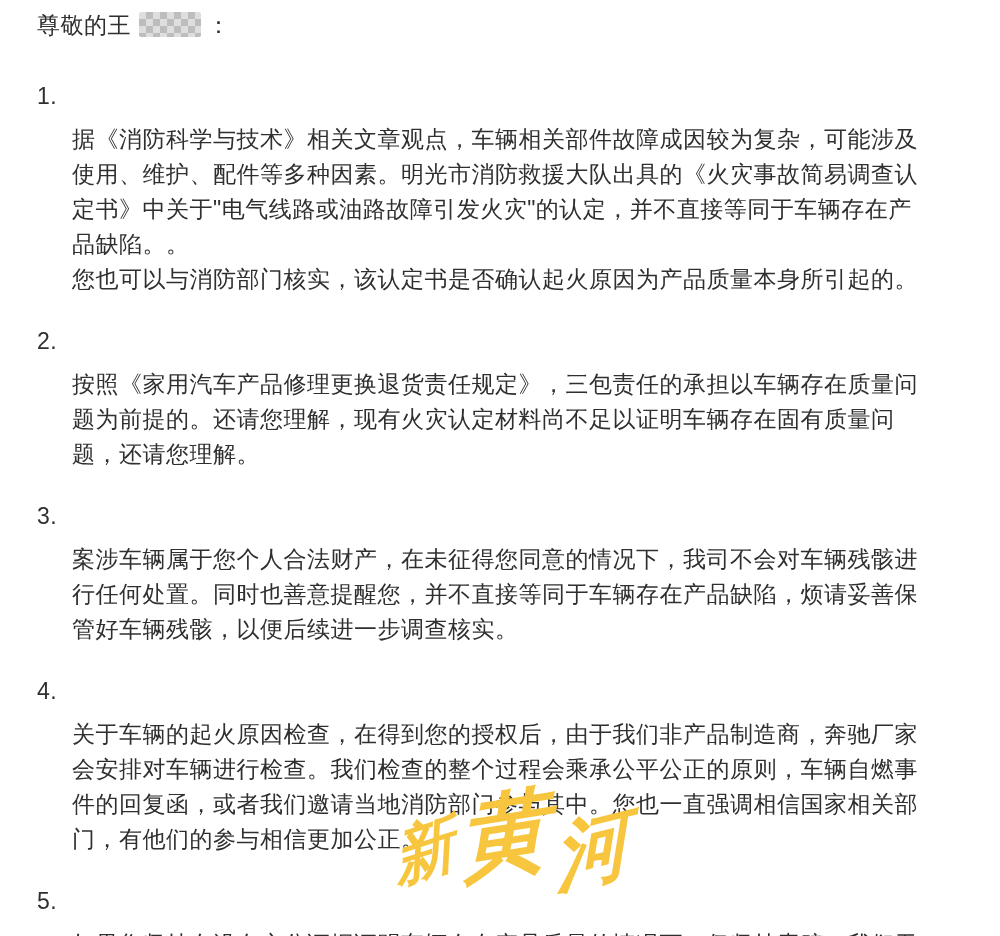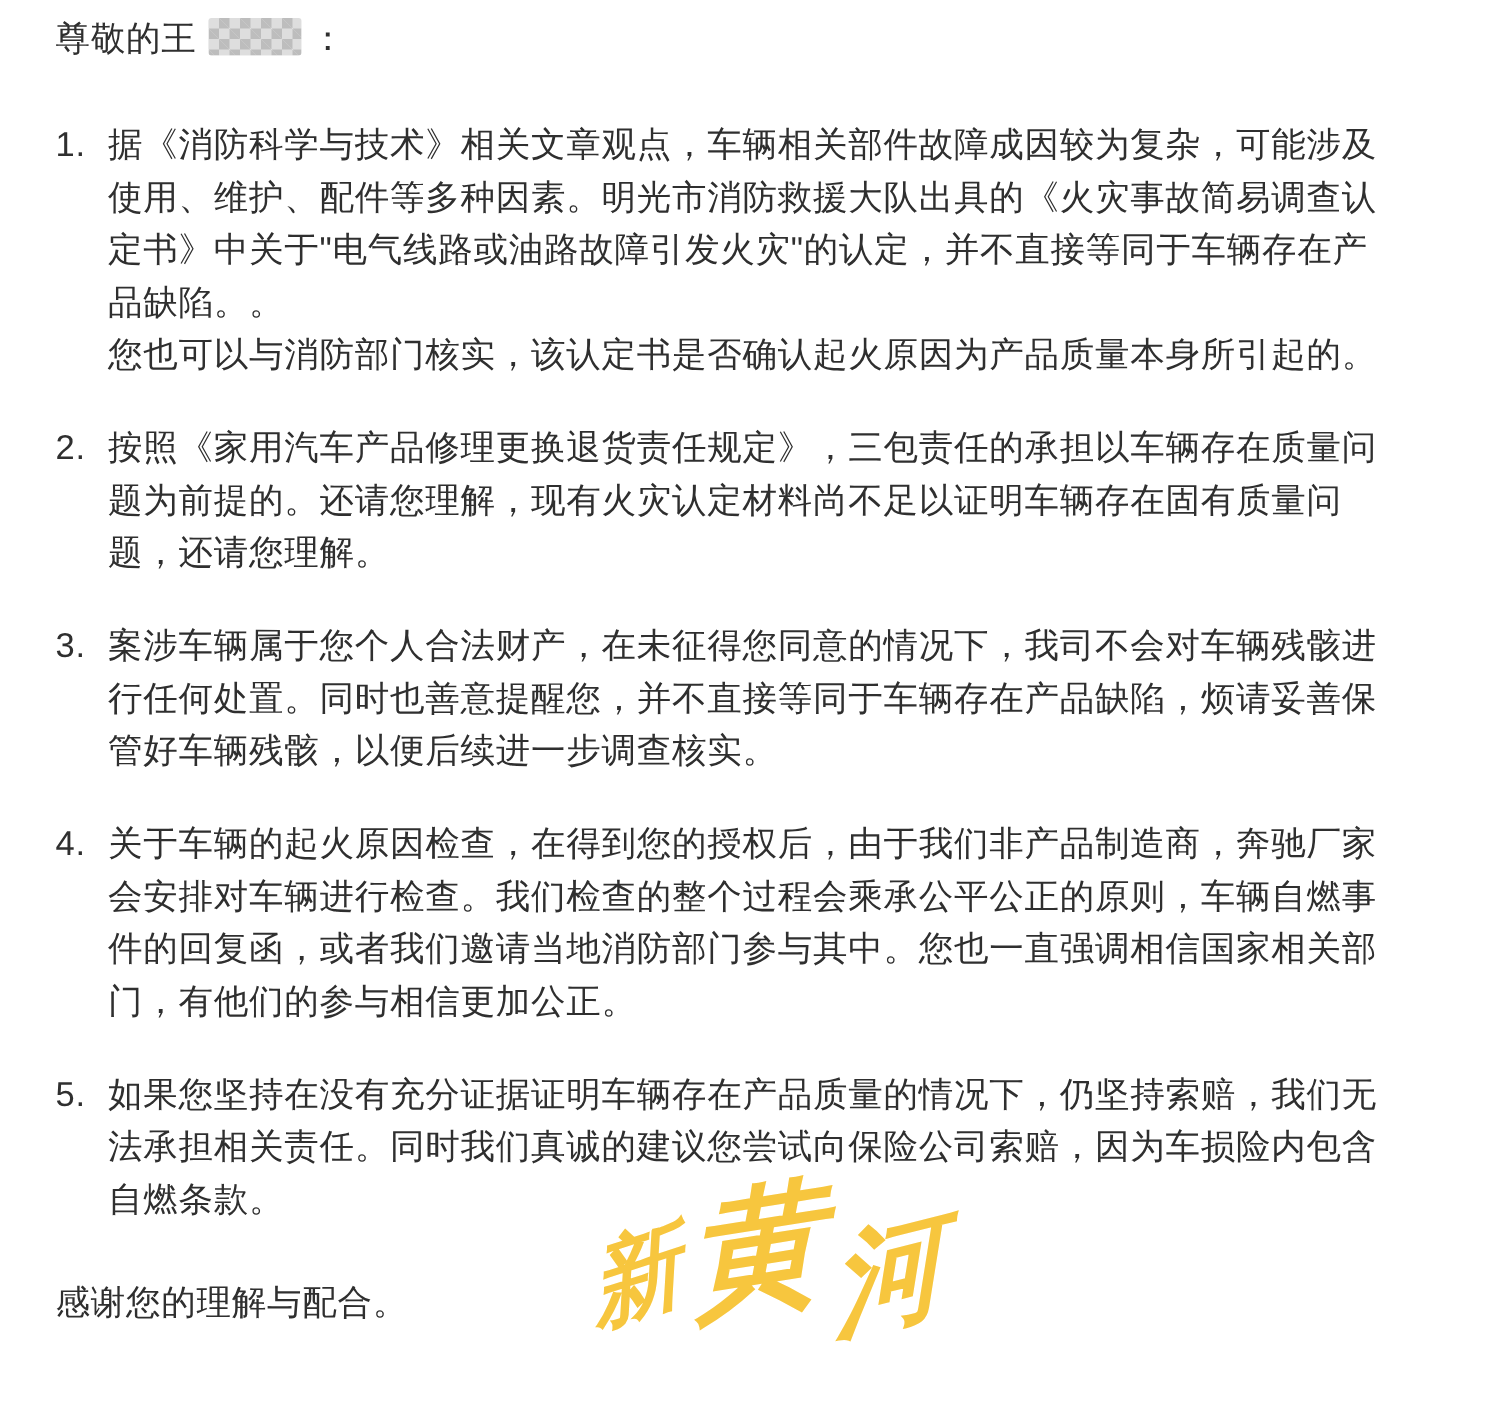--- a/index.html
+++ b/index.html
@@ -38,20 +38,21 @@
     align-items: flex-start;
     margin-bottom: 27px;
   }
   .item-num {
     flex: 0 0 35px;
     width: 35px;
   }
   .item-text {
     flex: 1;
     white-space: pre-wrap;
+    margin-top: 43px;
   }
   .closing { margin-top: 34px; }
 
   
   .redact {
     display: inline-block;
     vertical-align: -4px;
     border-radius: 2px;
     background-color: #cfcfcf;
     background-image:

